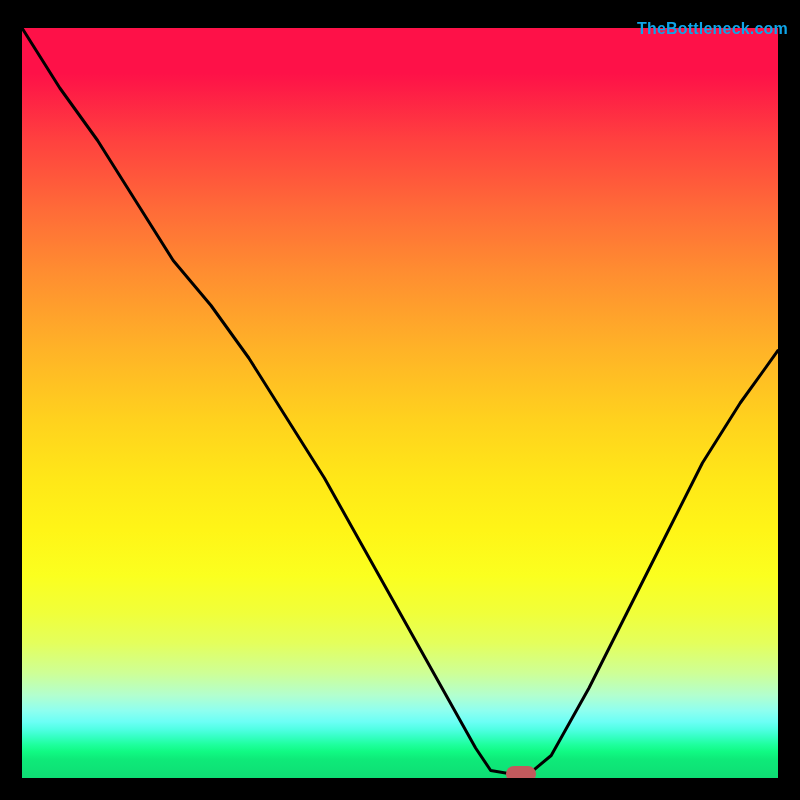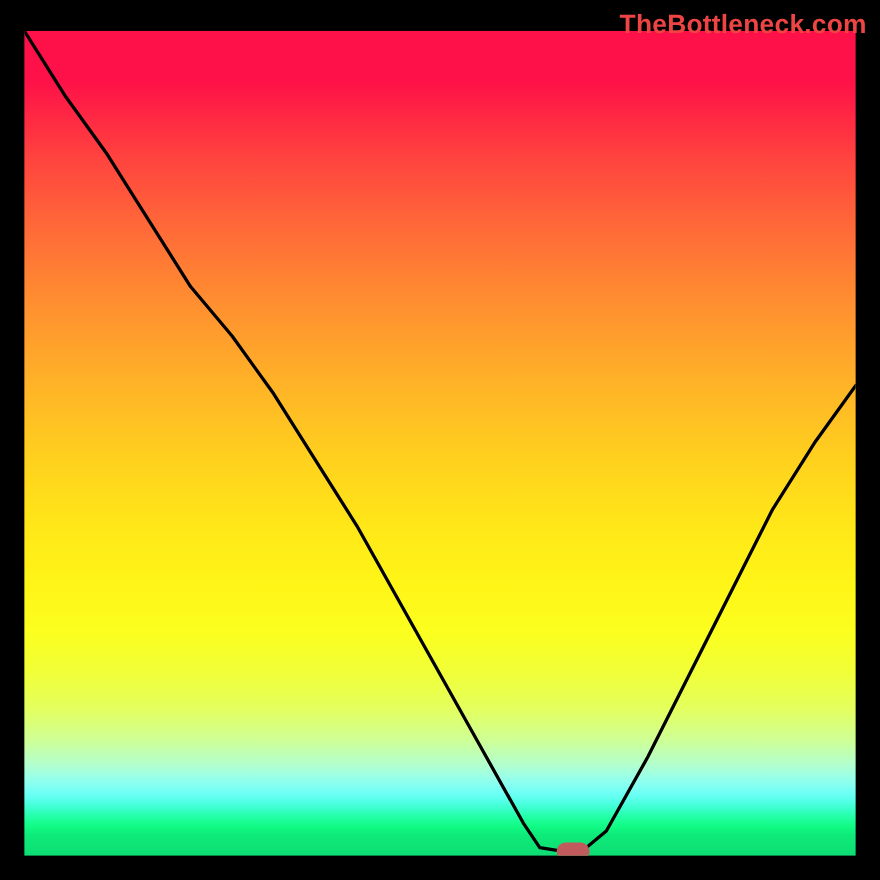--- a/index.html
+++ b/index.html
@@ -12,24 +12,24 @@
     font-family: Arial, Helvetica, sans-serif;
   }
   .frame {
     position: relative;
     width: 800px;
     height: 800px;
     background: #000;
   }
   .watermark {
     position: absolute;
-    top: 9px;
+    top: 20px;
     right: 12px;
-    color: #ef4444;
-    font-size: 24px;
+    color: #0ea5e9;
+    font-size: 16px;
     font-weight: 600;
     letter-spacing: 0.2px;
     z-index: 5;
   }
   .plot {
     position: absolute;
     left: 22px;
     top: 28px;
     width: 756px;
     height: 750px;

